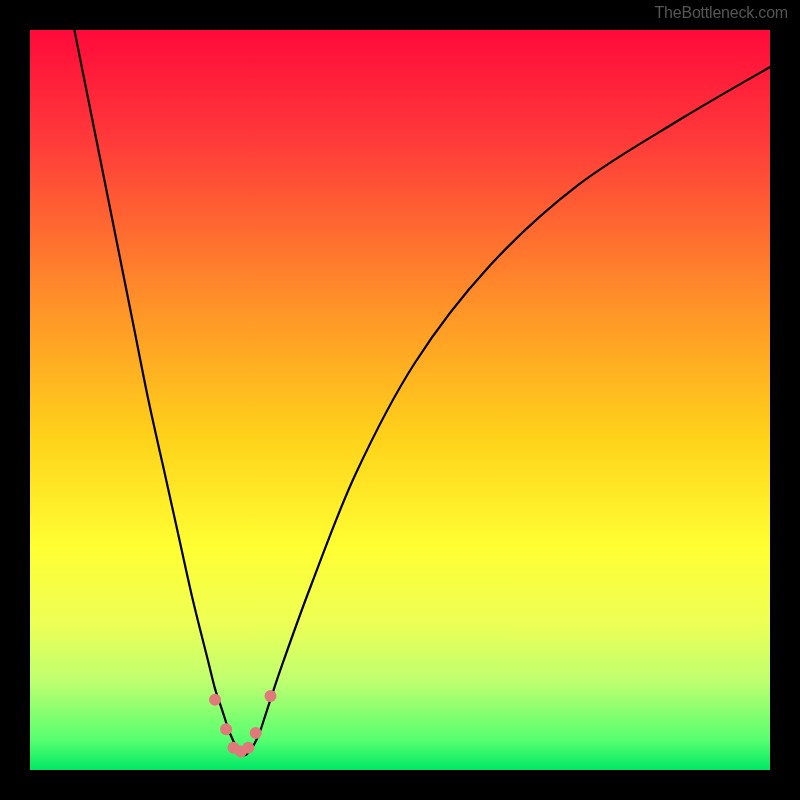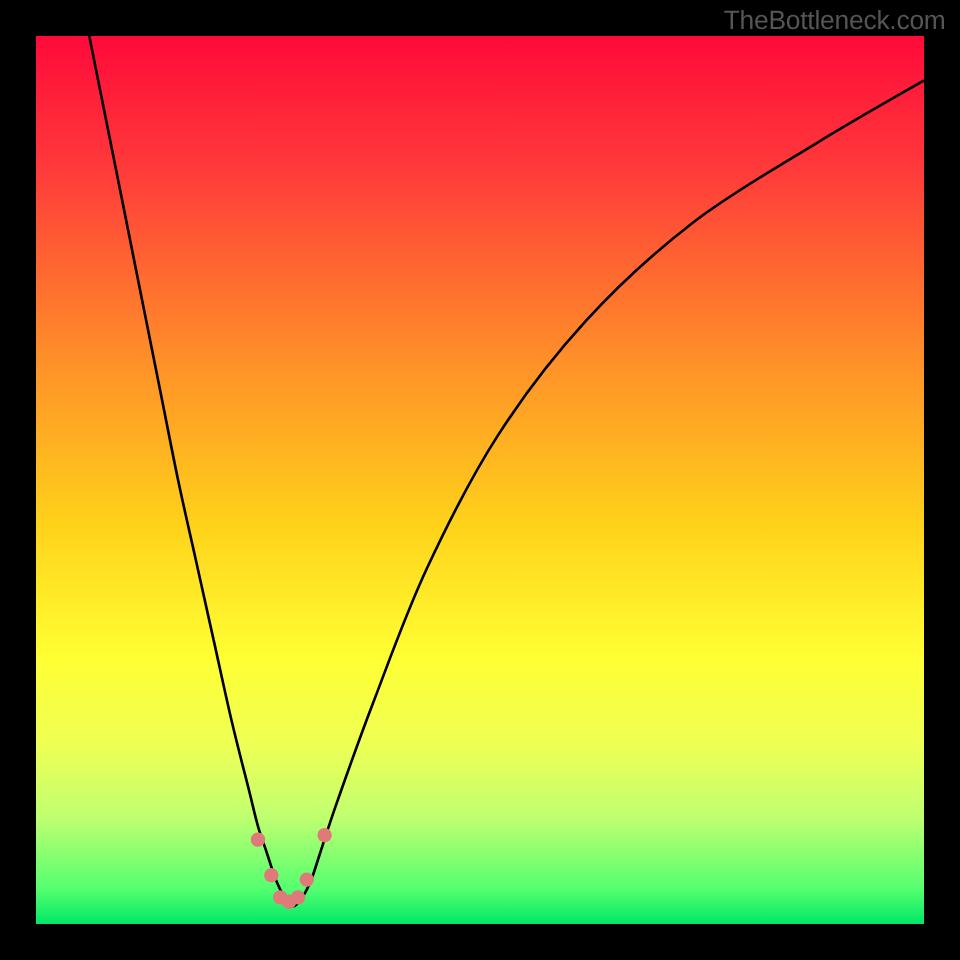--- a/index.html
+++ b/index.html
@@ -15,21 +15,21 @@
     width: 800px;
     height: 800px;
     background: #000;
     position: relative;
   }
   .watermark {
     position: absolute;
     top: 4px;
     right: 12px;
     color: #555;
-    font-size: 22px;
+    font-size: 16px;
     font-weight: 500;
     letter-spacing: -0.2px;
     z-index: 5;
     font-family: Arial, sans-serif;
   }
   .plot {
     position: absolute;
     left: 30px;
     top: 30px;
     width: 740px;

